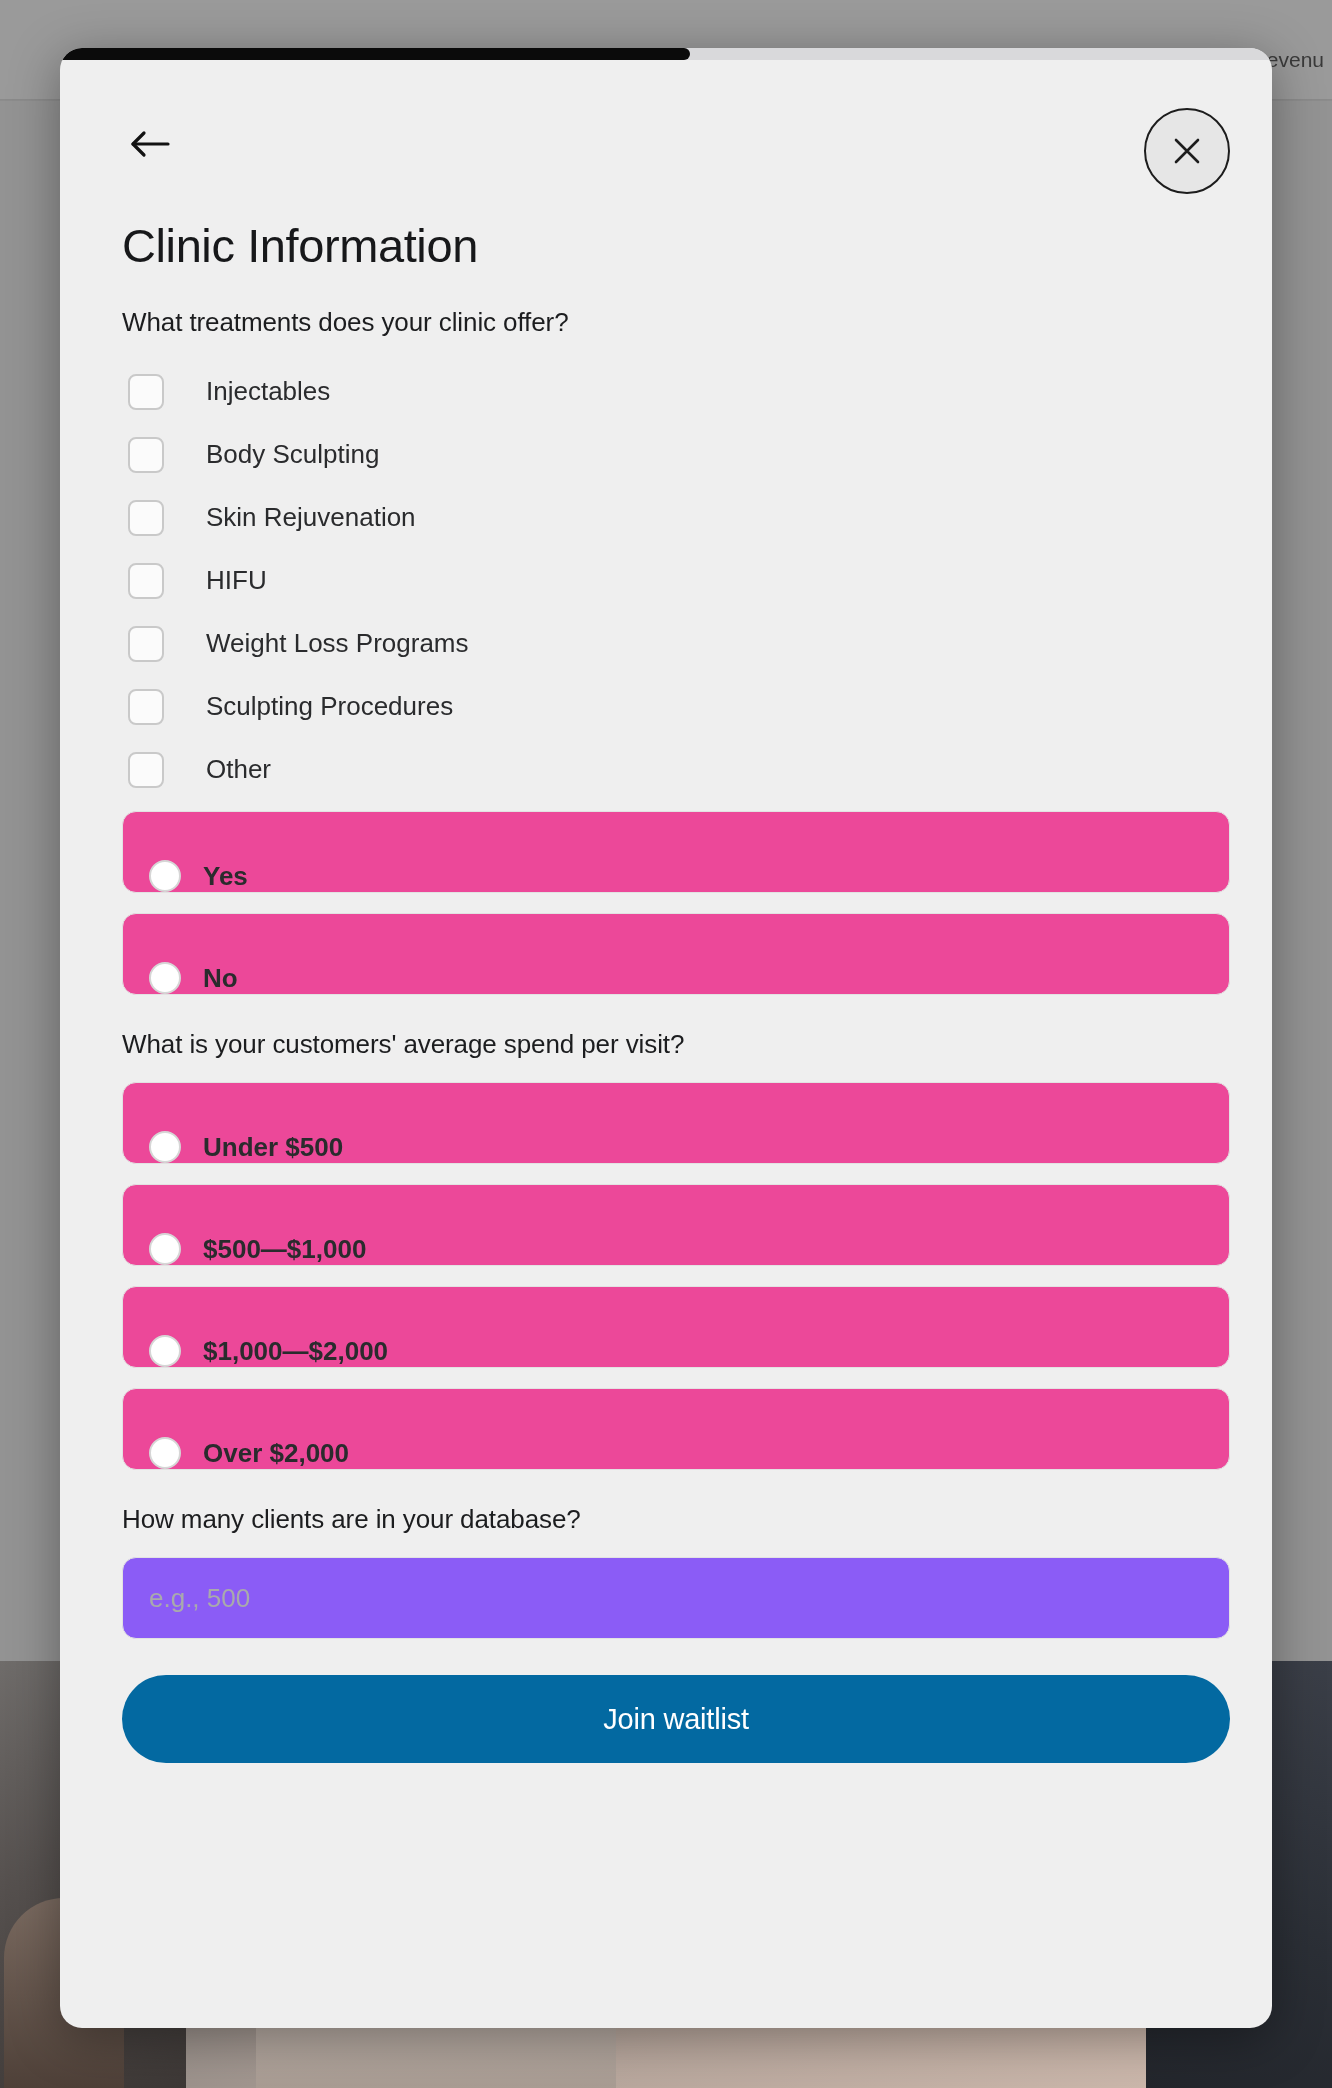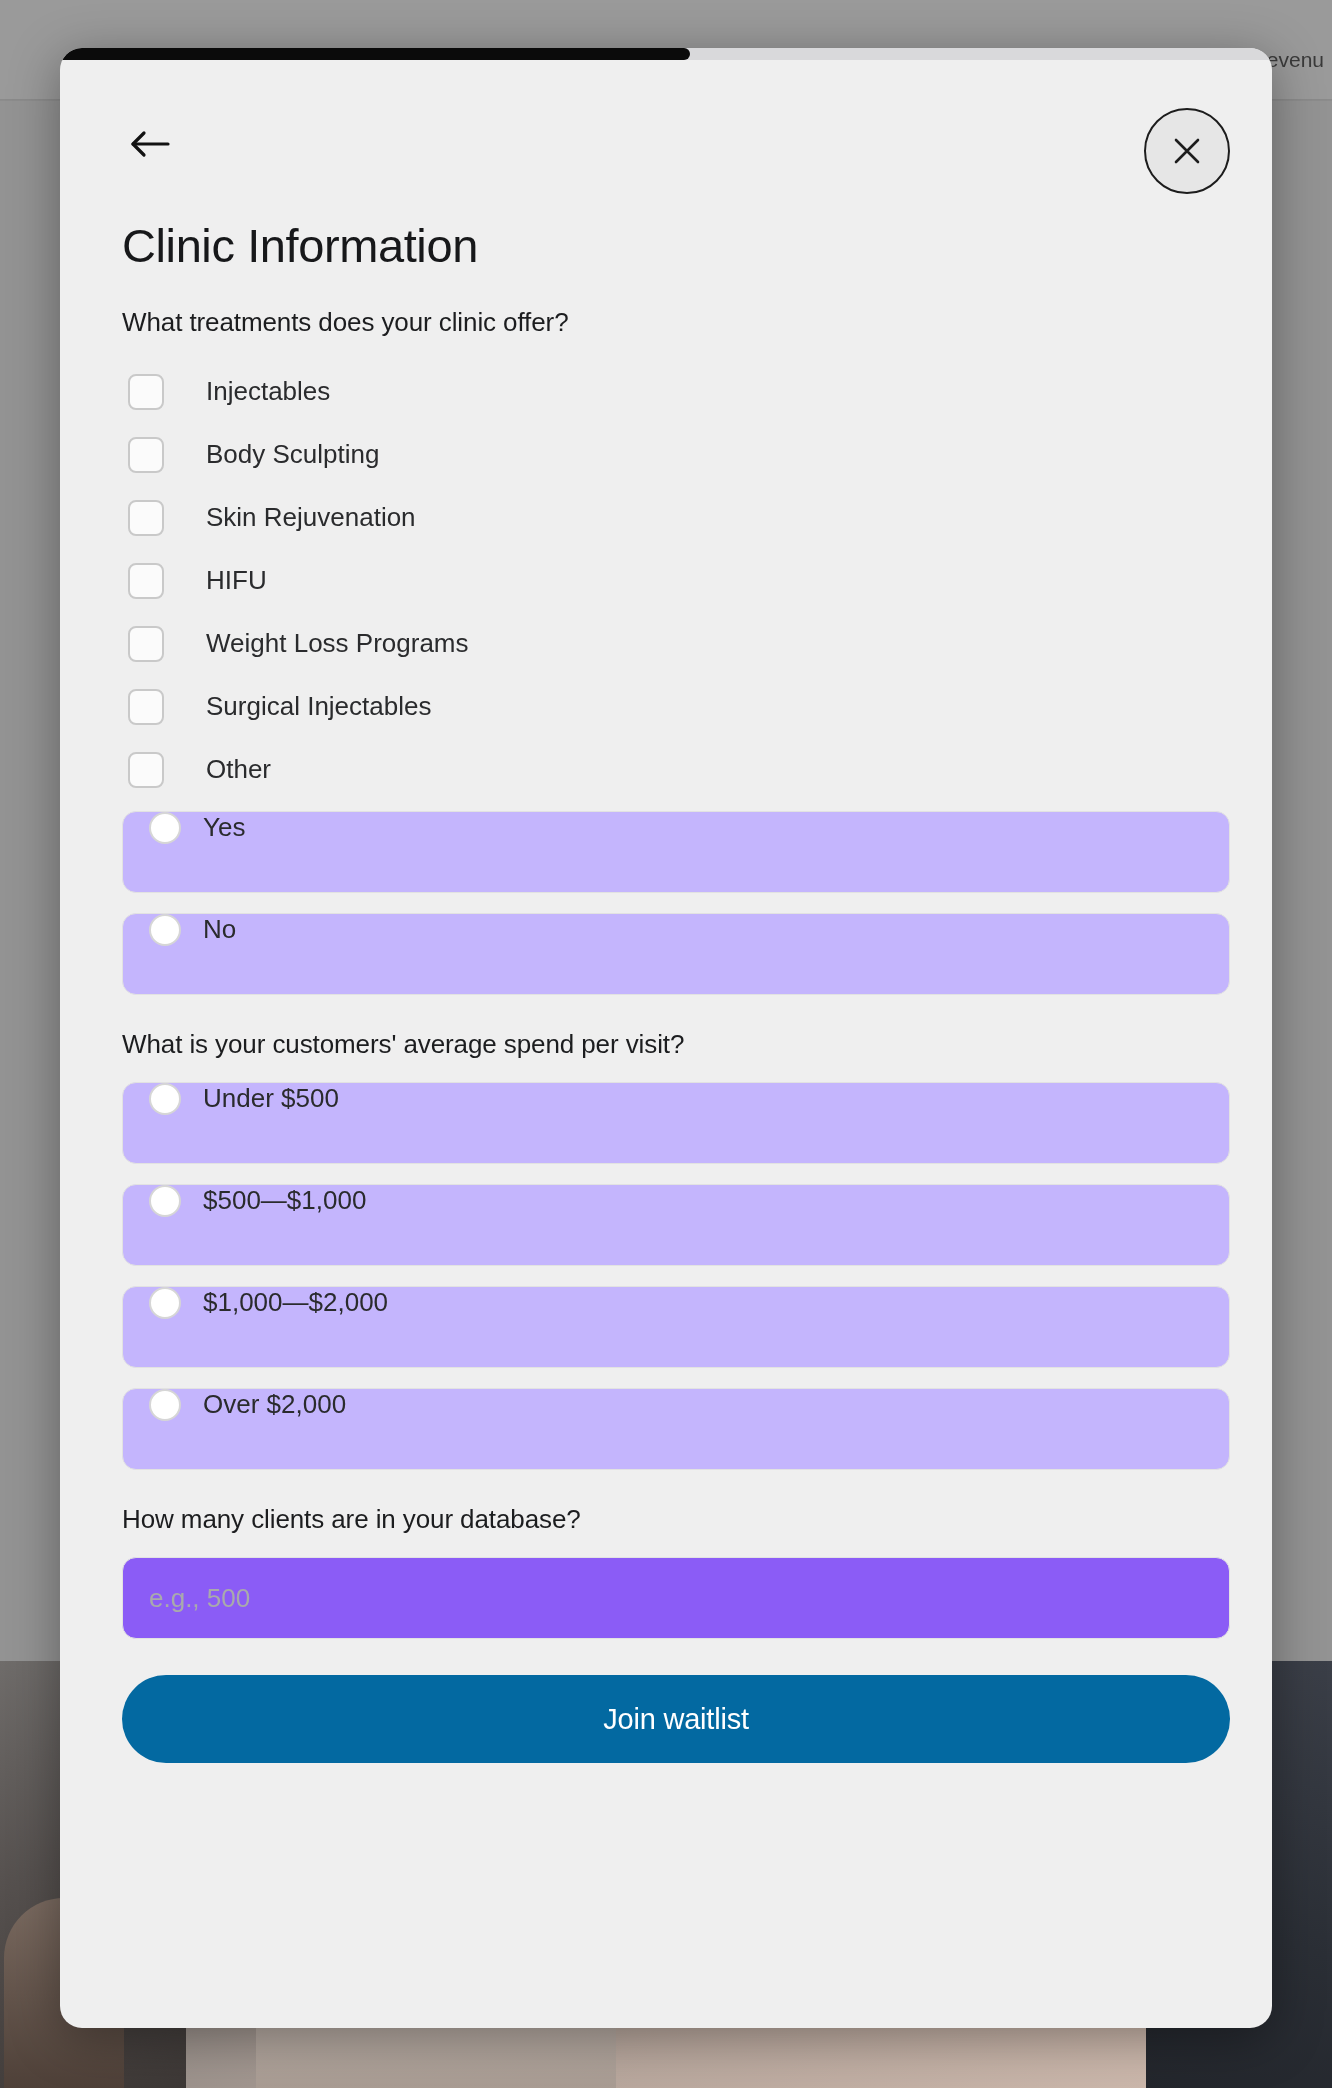--- a/index.html
+++ b/index.html
@@ -183,28 +183,29 @@
   }
   .check-label {
     margin-left: 26px;
     font-size: 26px;
     color: #2a2b2d;
   }
 
   
   .radio-card {
     display: flex;
-    align-items: flex-start;
+    align-items: flex-end;
     height: 82px;
-    background: #c4b5fd;
+    background: #ec4899;
     border: 1.5px solid #e2e2e2;
     border-radius: 14px;
     margin-bottom: 20px;
     padding-left: 26px;
     cursor: pointer;
+    font-weight: bold;
   }
   .radio-dot {
     width: 32px; height: 32px;
     border: 2px solid #d6d6d6;
     border-radius: 50%;
     background: #fff;
     flex: 0 0 auto;
   }
   .radio-label {
     margin-left: 22px;
@@ -299,21 +300,21 @@
         <div class="check-row">
           <span class="checkbox"></span>
           <span class="check-label">HIFU</span>
         </div>
         <div class="check-row">
           <span class="checkbox"></span>
           <span class="check-label">Weight Loss Programs</span>
         </div>
         <div class="check-row">
           <span class="checkbox"></span>
-          <span class="check-label">Surgical Injectables</span>
+          <span class="check-label">Sculpting Procedures</span>
         </div>
         <div class="check-row">
           <span class="checkbox"></span>
           <span class="check-label">Other</span>
         </div>
       </div>
 
       
       <div>
         <div class="radio-card">

